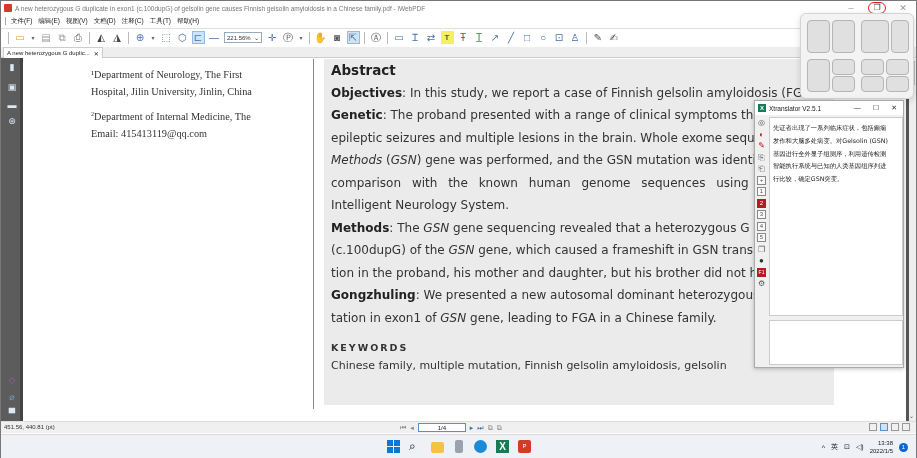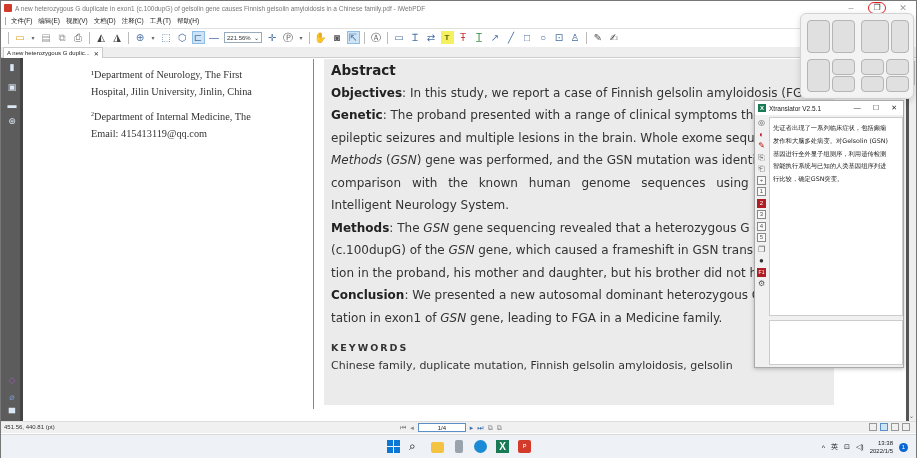--- a/index.html
+++ b/index.html
@@ -196,24 +196,24 @@
       <div class="head">Abstract</div>
       <div><b>Objectives</b><span>: In this study, we report a case of Finnish gelsolin amyloidosis (FGA) in a</span></div>
       <div><b>Genetic</b><span>: The proband presented with a range of clinical symptoms that included</span></div>
       <div>epileptic seizures and multiple lesions in the brain. Whole exome sequencing of</div>
       <div><i>Methods</i><span> (</span><i>GSN</i><span>) gene was performed, and the GSN mutation was identified by</span></div>
       <div style="word-spacing:7px">comparison with the known human genome sequences using Genetic</div>
       <div>Intelligent Neurology System.</div>
       <div><b>Methods</b><span>: The </span><i>GSN</i><span> gene sequencing revealed that a heterozygous G duplication</span></div>
       <div><span>(c.100dupG) of the </span><i>GSN</i><span> gene, which caused a frameshift in GSN transla-</span></div>
       <div>tion in the proband, his mother and daughter, but his brother did not have.</div>
-      <div><b>Conclusion</b><span>: We presented a new autosomal dominant heterozygous G duplicate mu-</span></div>
-      <div><span>tation in exon1 of </span><i>GSN</i><span> gene, leading to FGA in a Medicine family.</span></div>
+      <div><b>Gongzhuling</b><span>: We presented a new autosomal dominant heterozygous G duplicate mu-</span></div>
+      <div><span>tation in exon1 of </span><i>GSN</i><span> gene, leading to FGA in a Chinese family.</span></div>
       <div class="kw-head">KEYWORDS</div>
-      <div class="kw-text">Chinese family, duplicate mutation, Finnish gelsolin amyloidosis, gelsolin</div>
+      <div class="kw-text">Chinese family, multiple mutation, Finnish gelsolin amyloidosis, gelsolin</div>
     </div>
   </div>
 
   <div class="vscroll">
     <div class="thumb"></div>
     <div class="arrow">⌄</div>
   </div>
 
   <div class="snap">
     <div class="cell" style="left:6px;top:6px;width:23px;height:33px"></div>

